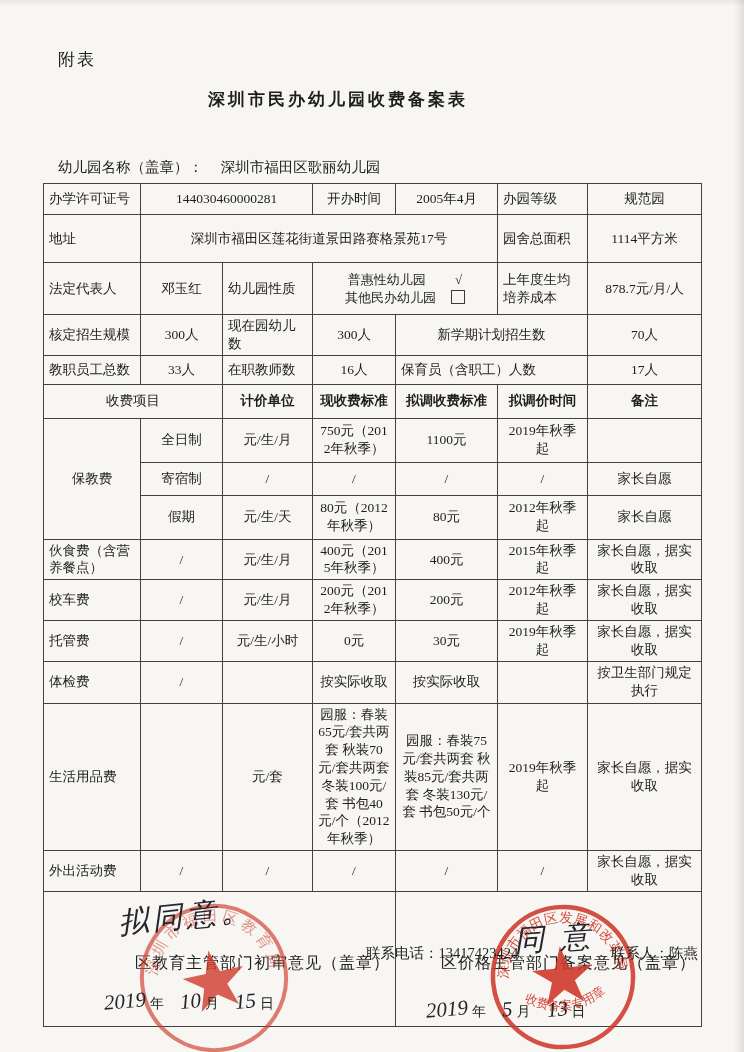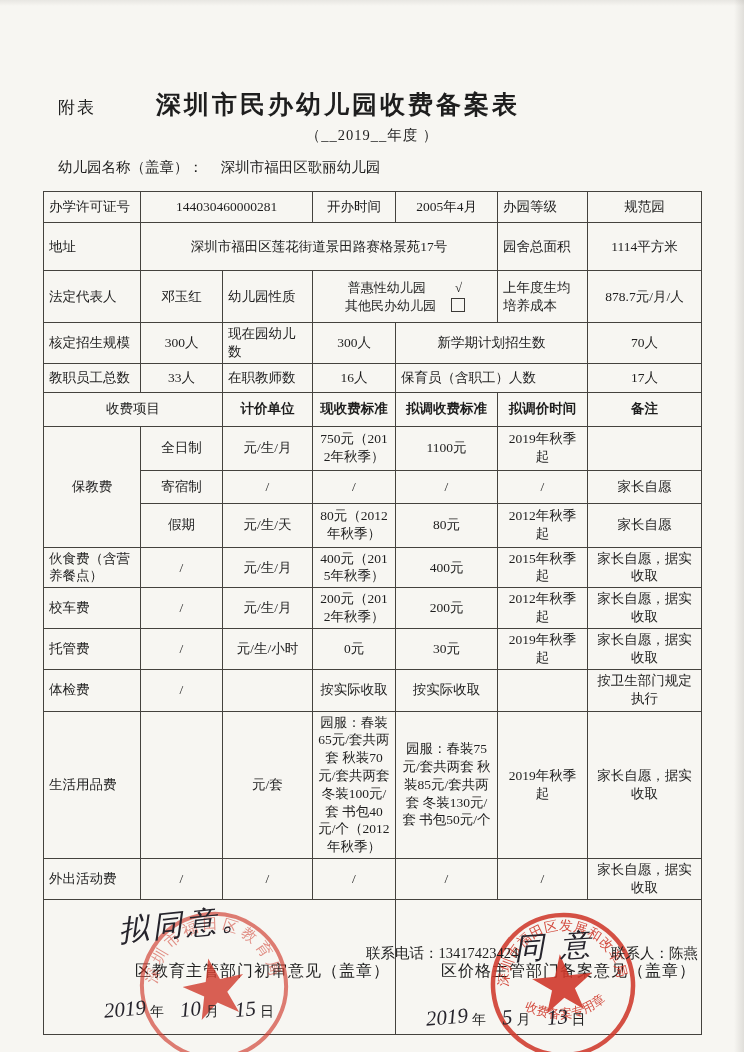--- a/index.html
+++ b/index.html
@@ -8,30 +8,30 @@
     background:
       linear-gradient(to left, rgba(120,115,108,.18), rgba(120,115,108,0) 10px),
       linear-gradient(to bottom, rgba(120,115,108,.12), rgba(120,115,108,0) 6px),
       #f7f6f2;
     font-family:"Liberation Serif","DejaVu Serif",serif;
     color:#1e1e1e;
     position:relative;
     overflow:hidden;
   }
   .sheet{position:absolute;left:0;top:0;width:744px;height:1052px;}
-  .tag{position:absolute;left:58px;top:48px;font-size:17px;letter-spacing:2px;margin-top:48px;}
+  .tag{position:absolute;left:58px;top:48px;font-size:17px;letter-spacing:2px;}
   .title{position:absolute;left:0;top:88px;width:676px;text-align:center;
-         font-size:25px;font-weight:bold;letter-spacing:3px;}
+         font-size:17px;font-weight:bold;letter-spacing:3px;}
   .yearline{position:absolute;left:0;top:126px;width:744px;text-align:center;
             font-size:14.5px;letter-spacing:1px;}
   .nameline{position:absolute;left:58px;top:158px;font-size:14.5px;}
   .nameline .nm-val{margin-left:14px;}
 
   table.form{position:absolute;left:43px;top:183px;width:658px;
-             border-collapse:collapse;table-layout:fixed;margin-top:8px;}
+             border-collapse:collapse;table-layout:fixed;}
   table.form td{border:1.5px solid #44423e;padding:2px 5px;
                 font-size:13.5px;line-height:1.32;vertical-align:middle;
                 word-break:break-all;}
   td.lab{text-align:left;}
   td.ctr{text-align:center;}
   td.val{text-align:center;}
   td.small-pad{padding:2px 3px;}
   .twoline{display:block;text-align:left;}
   .nature-line{display:block;white-space:nowrap;font-size:13px;}
   .checkmark{margin-left:26px;font-size:13px;}
@@ -59,21 +59,20 @@
   .footer-contact .phone{position:absolute;left:308px;top:0;}
   .footer-note{position:absolute;left:58px;top:976px;font-size:14px;letter-spacing:.5px;}
 </style>
 </head>
 <body>
 
 <div class="sheet">
 
   <div class="tag">附表</div>
   <div class="title">深圳市民办幼儿园收费备案表</div>
-  <div class="yearline">（__2019__年度 ）</div>
   <div class="nameline">
     <span>幼儿园名称（盖章）：</span>
     <span class="nm-val">深圳市福田区歌丽幼儿园</span>
   </div>
 
   <table class="form">
     <colgroup>
       <col style="width:97px">
         <col style="width:82px">
         <col style="width:90px">

